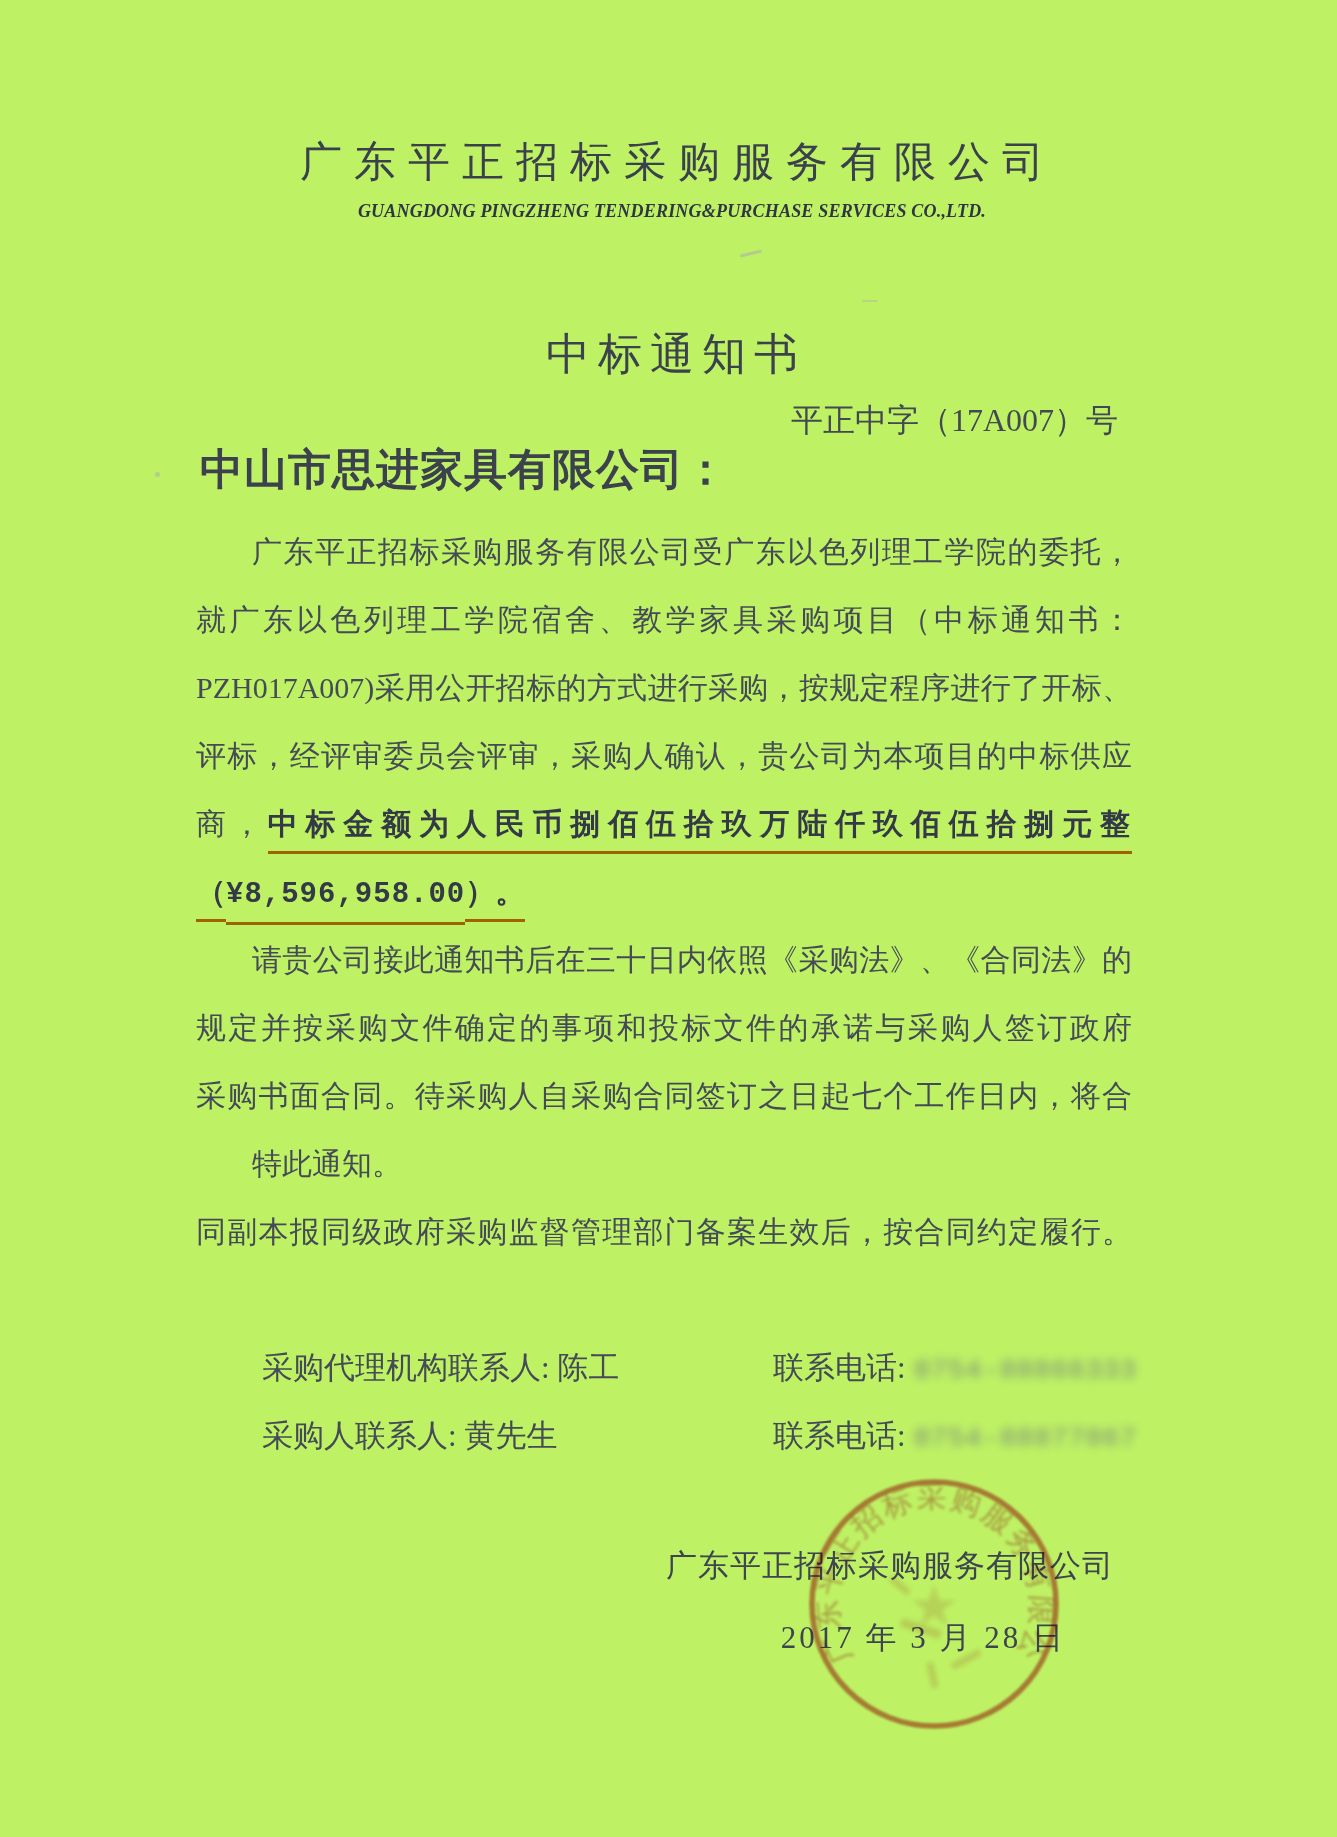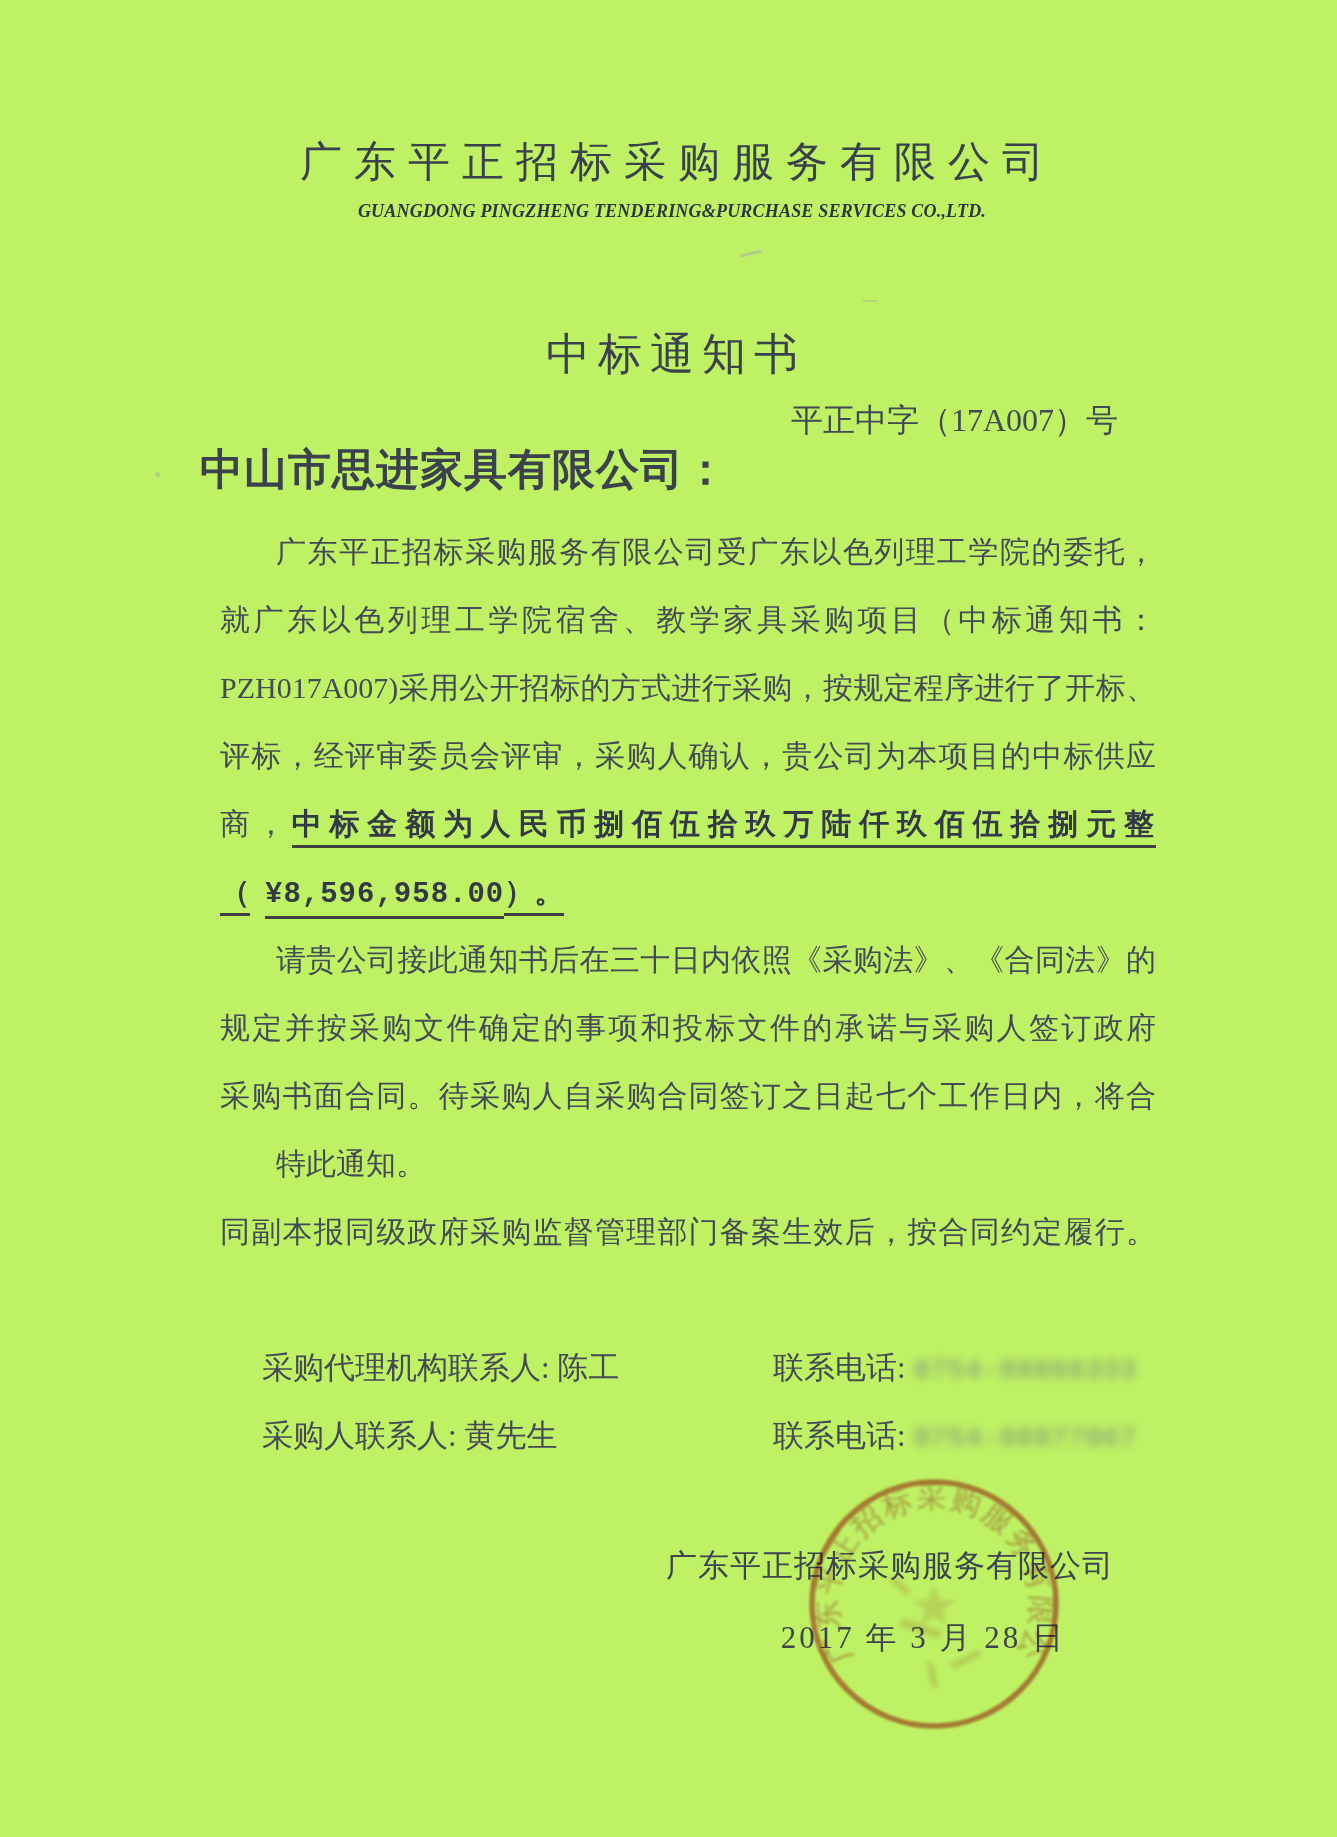--- a/index.html
+++ b/index.html
@@ -30,32 +30,32 @@
     position:absolute;top:402px;left:204px;width:914px;
     font-size:32px;line-height:36px;text-align:right;color:#424854;
   }
   
   .addressee{
     position:absolute;top:448px;left:200px;width:940px;
     font-size:43px;line-height:44px;font-weight:700;
     letter-spacing:1px;color:#3c424d;
   }
   
-  .body-lines{position:absolute;top:518px;left:220px;width:936px;}
+  .body-lines{position:absolute;top:518px;left:196px;width:936px;}
   .bline{
     height:68px;line-height:68px;font-size:30px;color:#454b56;
     text-align:justify;text-align-last:justify;
   }
   .bline.ind{text-indent:56px;}
   .bline.short{text-align-last:left;}
   .bline .b{font-weight:bold;color:#333946;}
-  .bline .u{border-bottom:3px solid #404040;padding-bottom:5px;}
+  .bline .u{border-bottom:3px solid #a16207;padding-bottom:11px;}
   .bline .amt{
     font-family:"Liberation Mono","DejaVu Sans Mono",monospace;
-    font-size:29px;letter-spacing:1px;margin-left:15px;
+    font-size:29px;letter-spacing:1px;
   }
   .bline .bseg{letter-spacing:2px;}
   
   .contacts{position:absolute;top:1334px;left:204px;width:936px;}
   .crow{position:relative;height:68px;line-height:68px;font-size:31px;color:#454b56;}
   .crow .left{position:absolute;left:58px;white-space:nowrap;}
   .crow .right{position:absolute;left:569px;white-space:nowrap;}
   .phone{
     display:inline-block;vertical-align:middle;margin-left:8px;
     font-family:"Liberation Mono","DejaVu Sans Mono",monospace;

